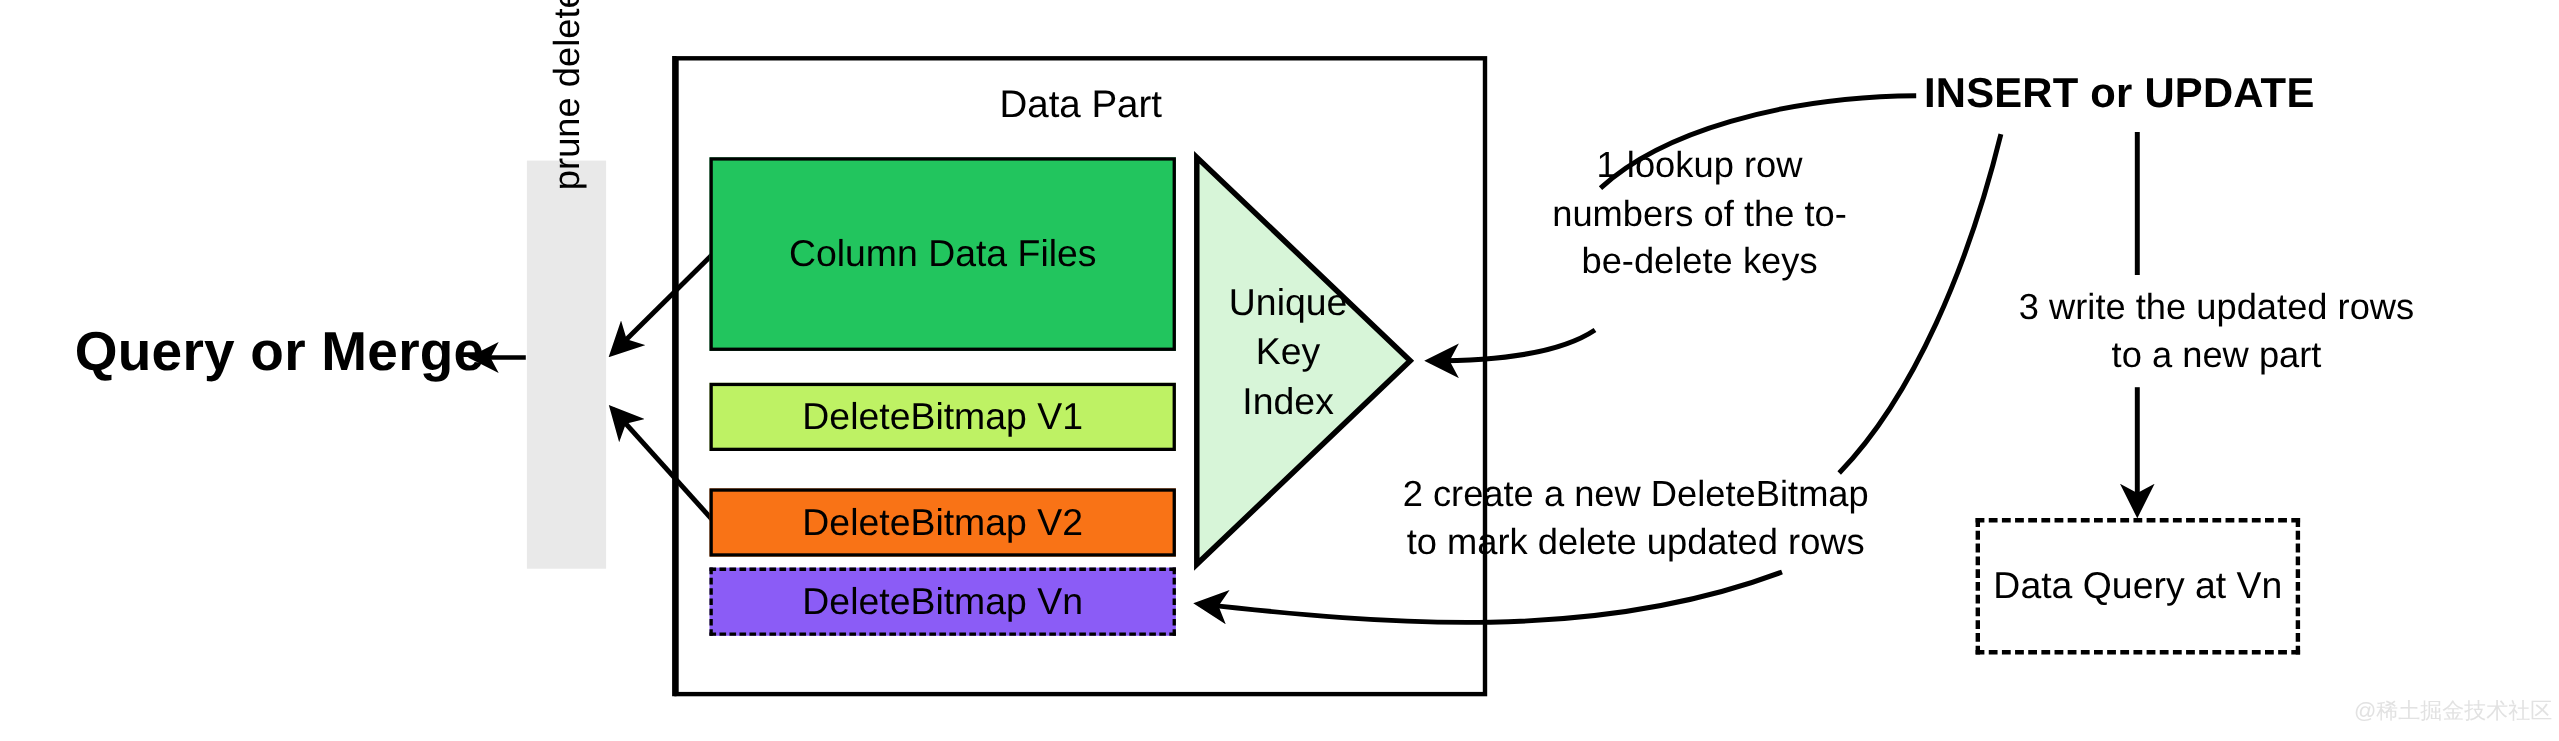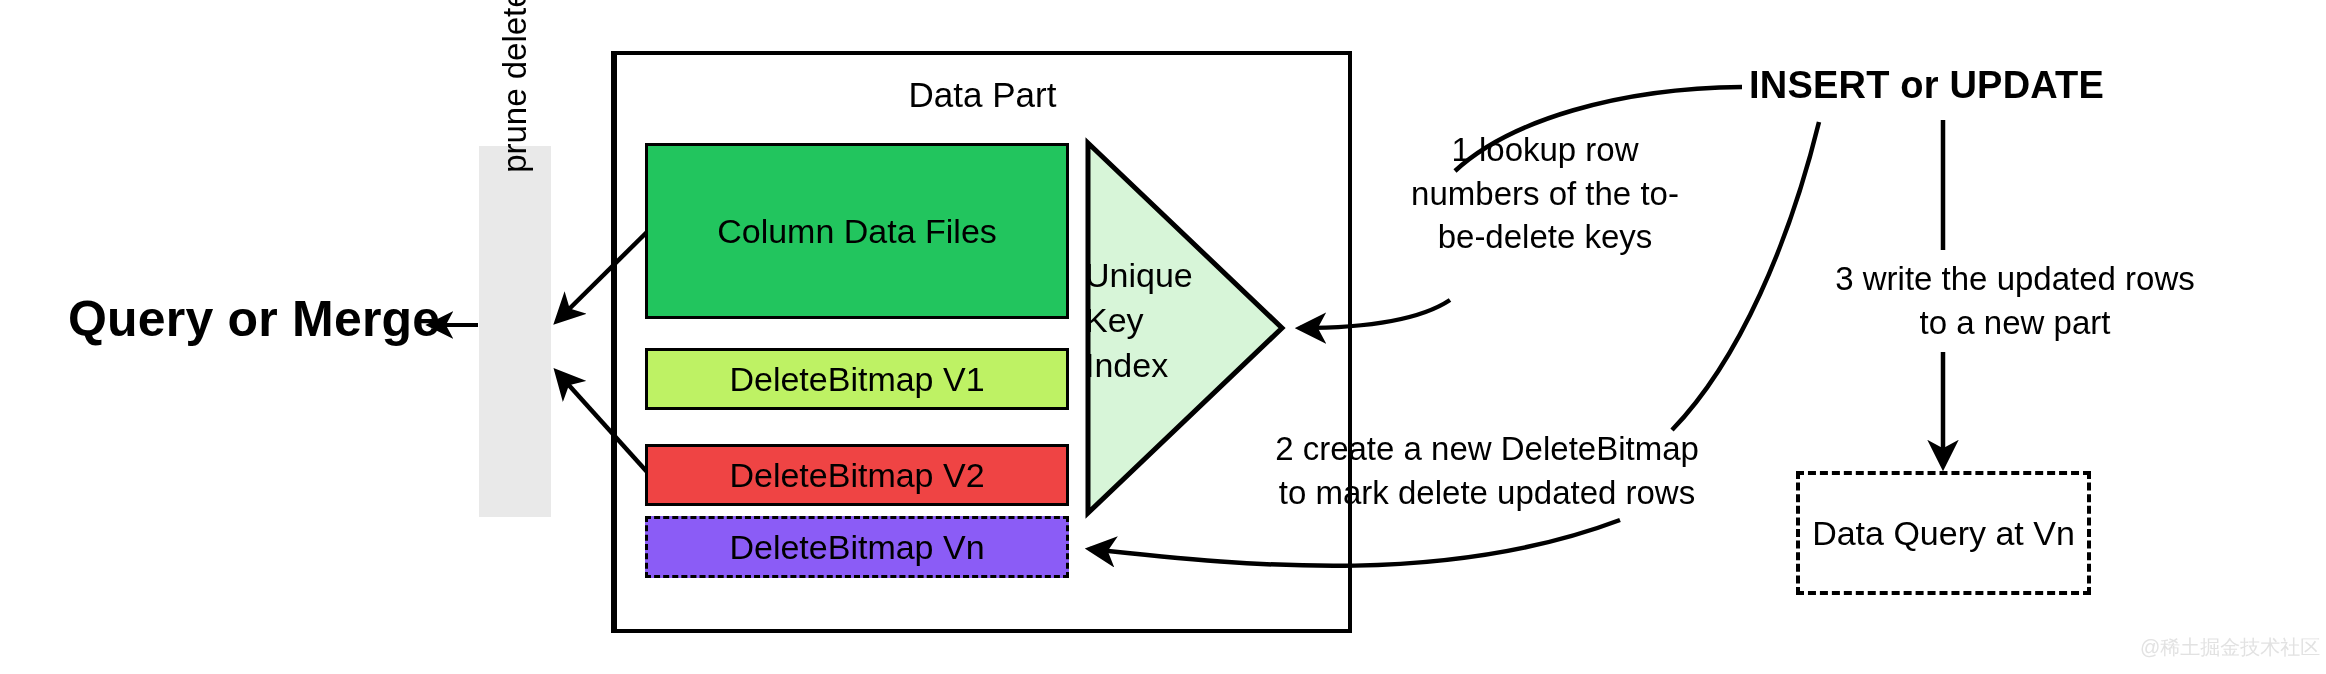--- a/index.html
+++ b/index.html
@@ -110,41 +110,42 @@
     height: 62px;
     border: 3px solid #000;
     background: #bef264;
   }
   #delete-bitmap-v2 {
     left: 645px;
     top: 444px;
     width: 424px;
     height: 62px;
     border: 3px solid #000;
-    background: #ef4444;
+    background: #f97316;
   }
   #delete-bitmap-vn {
     left: 645px;
     top: 516px;
     width: 424px;
     height: 62px;
     border: 3px dashed #000;
     background: #8b5cf6;
   }
 
   
   #unique-key-label {
     position: absolute;
     left: 1085px;
     top: 253px;
     width: 140px;
-    text-align: left;
+    text-align: center;
     font-size: 34px;
     line-height: 1.32;
     color: #000;
+    padding-left: 16px;
   }
 
   
   #data-part-vn {
     position: absolute;
     left: 1796px;
     top: 471px;
     width: 295px;
     height: 124px;
     border: 4px dashed #000;

